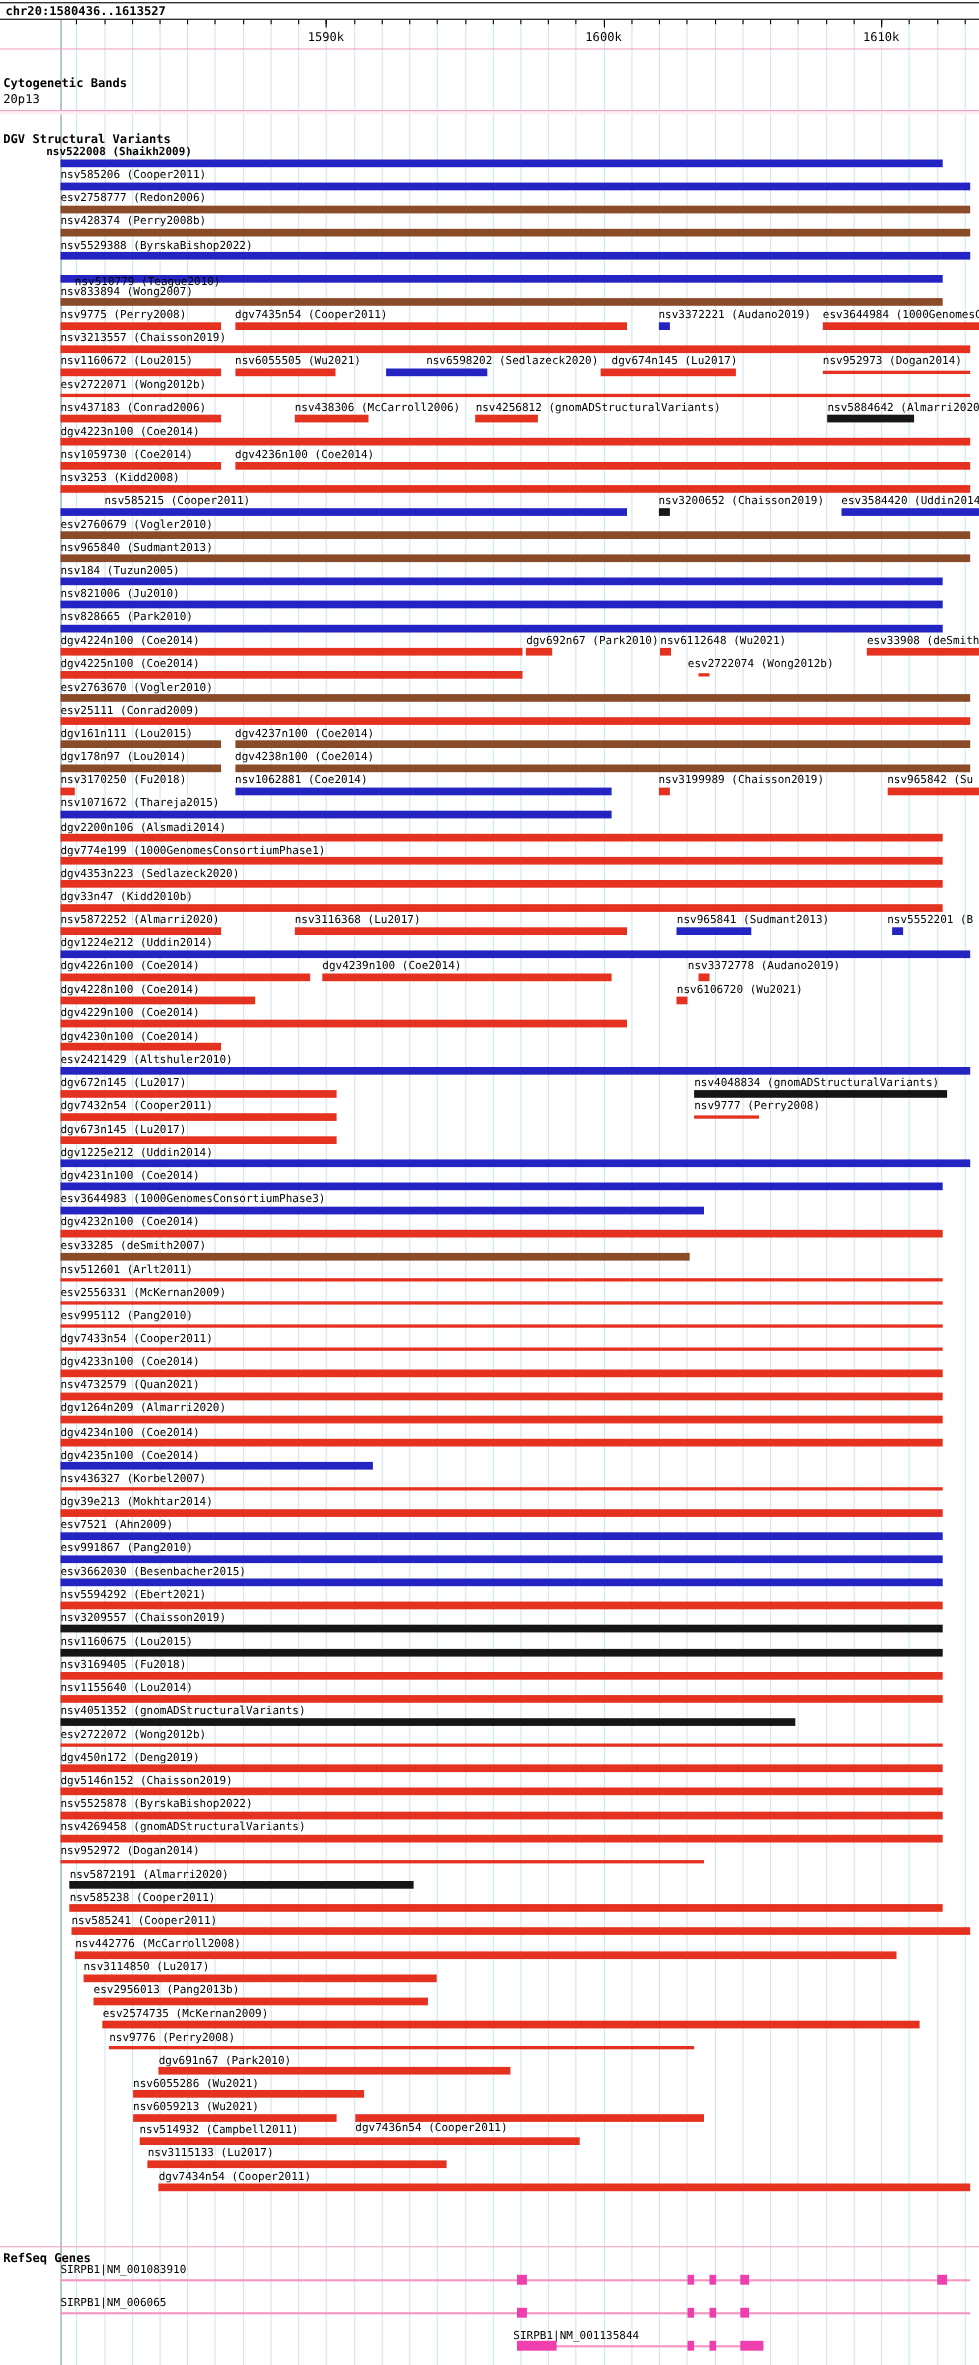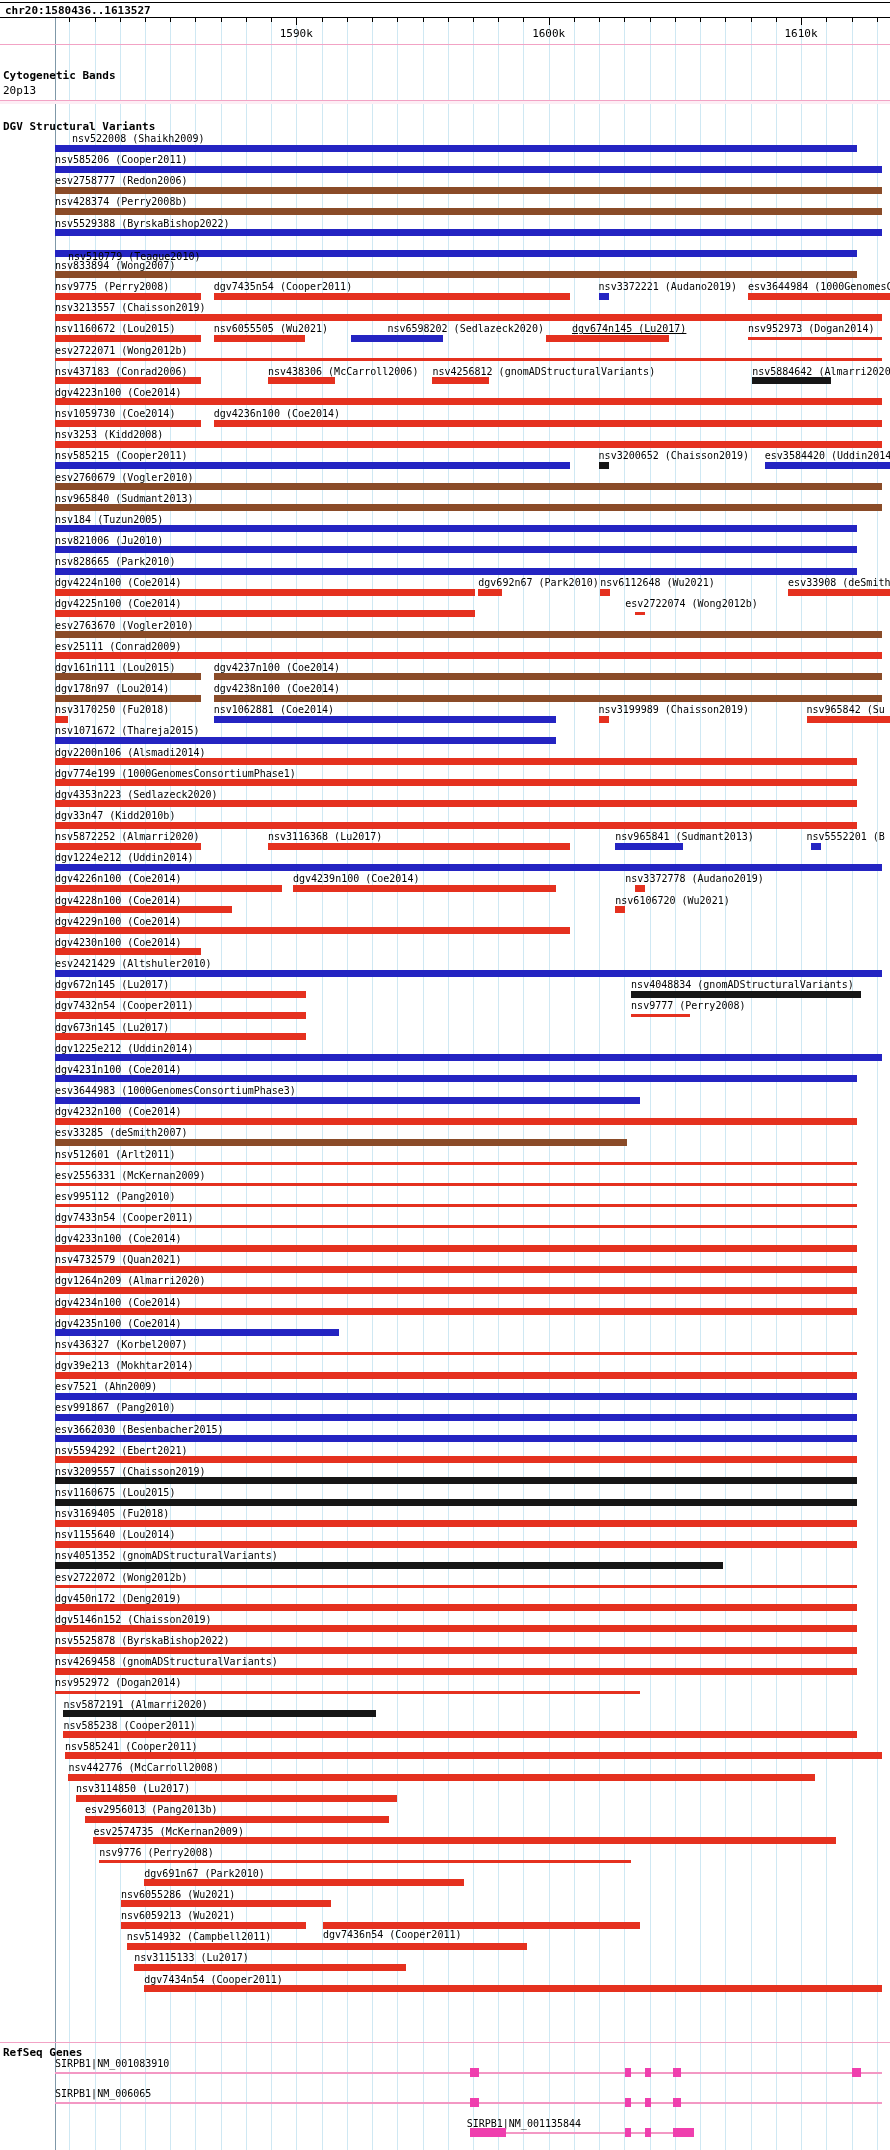--- a/index.html
+++ b/index.html
@@ -132,21 +132,21 @@
 
   <div class="sep-line" style="top:44px"></div>
 
   <div class="section-title" style="top:69px">Cytogenetic Bands</div>
   <div id="cytoband-label">20p13</div>
   <div id="cytoband-band"></div>
 
   <div class="section-title" style="top:120px">DGV Structural Variants</div>
   <div id="dgv-rows">
       <div class="dgv-row">
-        <span class="feat-label" style="left: 72px;">nsv522008 (Shaikh2009)</span>
+        <span class="feat-label" style="left: 42px; font-weight: bold;">nsv522008 (Shaikh2009)</span>
         <div class="feat-bar thick c-blue" title="nsv522008 (Shaikh2009)" style="left: 55px; width: 801.6px;"></div>
       </div>
       <div class="dgv-row">
         <span class="feat-label" style="left: 55px;">nsv585206 (Cooper2011)</span>
         <div class="feat-bar thick c-blue" title="nsv585206 (Cooper2011)" style="left: 55px; width: 826.6px;"></div>
       </div>
       <div class="dgv-row">
         <span class="feat-label" style="left: 55px;">esv2758777 (Redon2006)</span>
         <div class="feat-bar thick c-brown" title="esv2758777 (Redon2006)" style="left: 55px; width: 826.6px;"></div>
       </div>
@@ -180,21 +180,21 @@
         <span class="feat-label" style="left: 55px;">nsv3213557 (Chaisson2019)</span>
         <div class="feat-bar thick c-red" title="nsv3213557 (Chaisson2019)" style="left: 55px; width: 826.6px;"></div>
       </div>
       <div class="dgv-row">
         <span class="feat-label" style="left: 55px;">nsv1160672 (Lou2015)</span>
         <div class="feat-bar thick c-red" title="nsv1160672 (Lou2015)" style="left: 55px; width: 146.1px;"></div>
         <span class="feat-label" style="left: 213.7px;">nsv6055505 (Wu2021)</span>
         <div class="feat-bar thick c-red" title="nsv6055505 (Wu2021)" style="left: 213.7px; width: 91.8px;"></div>
         <span class="feat-label" style="left: 351.4px; margin-left: 36px;">nsv6598202 (Sedlazeck2020)</span>
         <div class="feat-bar thick c-blue" title="nsv6598202 (Sedlazeck2020)" style="left: 351.4px; width: 91.9px;"></div>
-        <span class="feat-label" style="left: 572px; text-decoration: underline;">dgv674n145 (Lu2017)</span>
+        <span class="feat-label" style="left: 556px;">dgv674n145 (Lu2017)</span>
         <div class="feat-bar thick c-red" title="dgv674n145 (Lu2017)" style="left: 546px; width: 122.7px;"></div>
         <span class="feat-label" style="left: 748px;">nsv952973 (Dogan2014)</span>
         <div class="feat-bar thin c-red" title="nsv952973 (Dogan2014)" style="left: 748px; width: 133.6px;"></div>
       </div>
       <div class="dgv-row">
         <span class="feat-label" style="left: 55px;">esv2722071 (Wong2012b)</span>
         <div class="feat-bar thin c-red" title="esv2722071 (Wong2012b)" style="left: 55px; width: 826.6px;"></div>
       </div>
       <div class="dgv-row">
         <span class="feat-label" style="left: 55px;">nsv437183 (Conrad2006)</span>
@@ -214,21 +214,21 @@
         <span class="feat-label" style="left: 55px;">nsv1059730 (Coe2014)</span>
         <div class="feat-bar thick c-red" title="nsv1059730 (Coe2014)" style="left: 55px; width: 146.1px;"></div>
         <span class="feat-label" style="left: 213.7px;">dgv4236n100 (Coe2014)</span>
         <div class="feat-bar thick c-red" title="dgv4236n100 (Coe2014)" style="left: 213.7px; width: 668px;"></div>
       </div>
       <div class="dgv-row">
         <span class="feat-label" style="left: 55px;">nsv3253 (Kidd2008)</span>
         <div class="feat-bar thick c-red" title="nsv3253 (Kidd2008)" style="left: 55px; width: 826.6px;"></div>
       </div>
       <div class="dgv-row">
-        <span class="feat-label" style="left: 55px;">nsv585215 (Cooper2011)</span>
+        <span class="feat-label" style="left: 55px; padding-left: 40px;">nsv585215 (Cooper2011)</span>
         <div class="feat-bar thick c-blue" title="nsv585215 (Cooper2011)" style="left: 55px; width: 515.2px;"></div>
         <span class="feat-label" style="left: 598.6px;">nsv3200652 (Chaisson2019)</span>
         <div class="feat-bar thick c-black" title="nsv3200652 (Chaisson2019)" style="left: 598.6px; width: 10px;"></div>
         <span class="feat-label" style="left: 764.8px;">esv3584420 (Uddin2014</span>
         <div class="feat-bar thick c-blue" title="esv3584420 (Uddin2014" style="left: 764.8px; width: 125.3px;"></div>
       </div>
       <div class="dgv-row">
         <span class="feat-label" style="left: 55px;">esv2760679 (Vogler2010)</span>
         <div class="feat-bar thick c-brown" title="esv2760679 (Vogler2010)" style="left: 55px; width: 826.6px;"></div>
       </div>

